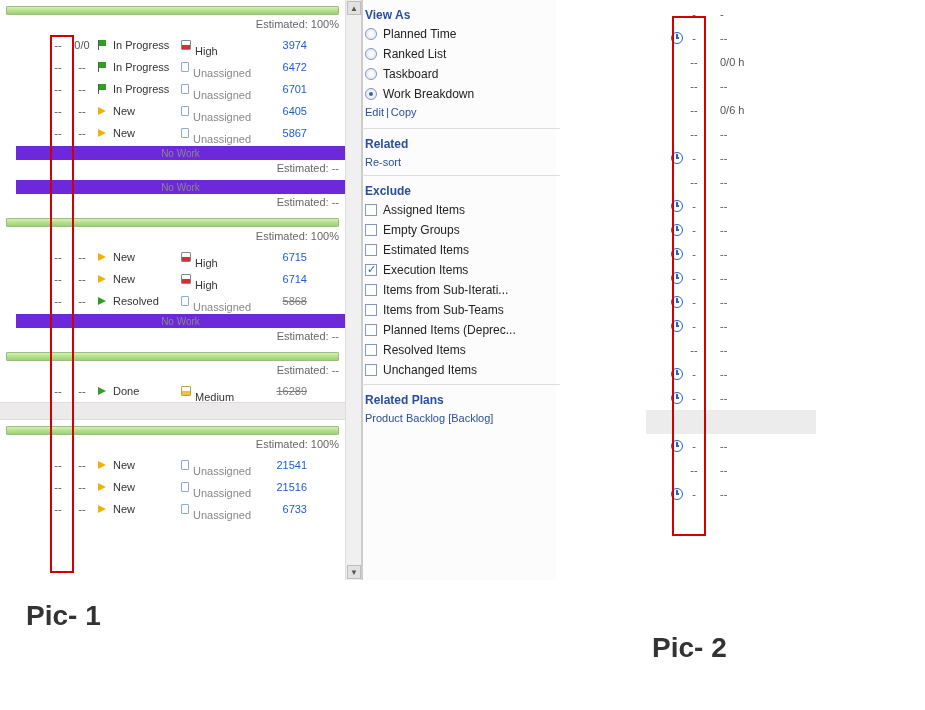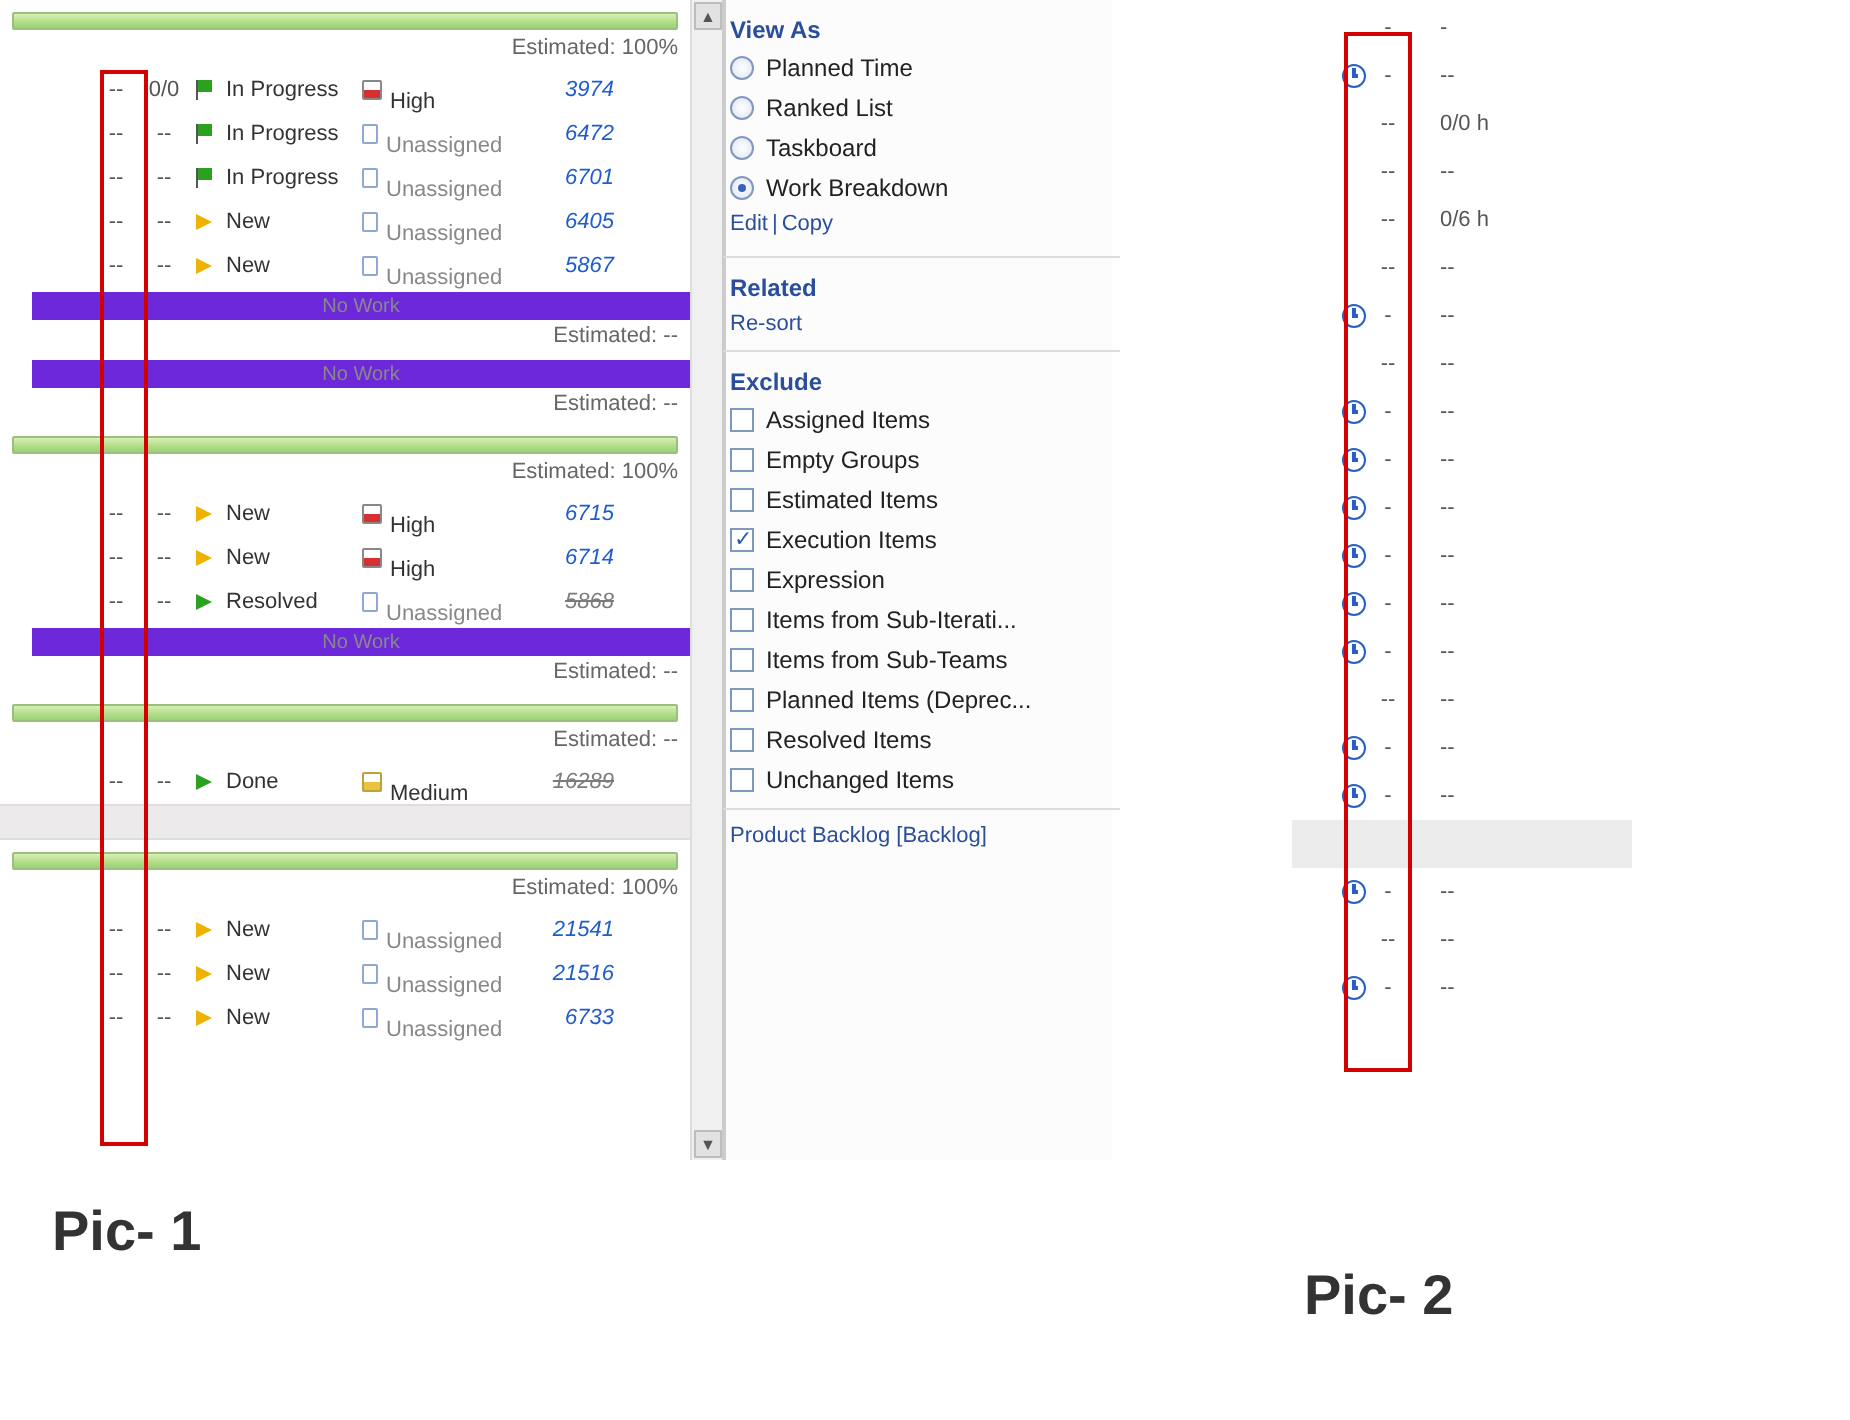--- a/index.html
+++ b/index.html
@@ -78,21 +78,21 @@
     align-items: center;
     font-size: 11px;
     background: #fff;
   }
   .cell { padding: 0 3px; white-space: nowrap; overflow: hidden; }
   .c-bl { width: 46px; text-align: right; }
   .c-d1 { width: 24px; text-align: center; color: #555;}
   .c-d2 { width: 24px; text-align: center; color: #555;}
   .c-stw { width: 84px; display: flex; align-items: center; gap: 4px;}
   .c-pw { width: 88px; display: flex; align-items: center; gap: 4px;}
-  .c-id { width: 44px; text-align: right; color: #1f5dce; cursor: pointer; font-style: italic; }
+  .c-id { width: 44px; text-align: right; color: #1f5dce; cursor: pointer; }
   .c-id.struck { color: #7c7c7c; text-decoration: line-through; }
   .status-txt { color: #333; }
   .prio-txt { color: #333; margin-top: 12px; }
   .prio-txt.un { color: #888; }
   .icon { width: 12px; height: 12px; display: inline-block; position: relative; }
   .ic-yellow-arrow::before {
     content: ""; position: absolute; left:1px; top:2px;
     border-top: 4px solid transparent;
     border-bottom: 4px solid transparent;
     border-left: 8px solid #eeb300;
@@ -491,44 +491,41 @@
         <div class="chk-row">
           <span class="chk"></span>
           <span>Estimated Items</span>
         </div>
         <div class="chk-row">
           <span class="chk sel"></span>
           <span>Execution Items</span>
         </div>
         <div class="chk-row">
           <span class="chk"></span>
-          <span>Expression</span>
-        </div>
-        <div class="chk-row">
-          <span class="chk"></span>
           <span>Items from Sub-Iterati...</span>
         </div>
         <div class="chk-row">
           <span class="chk"></span>
           <span>Items from Sub-Teams</span>
         </div>
         <div class="chk-row">
           <span class="chk"></span>
           <span>Planned Items (Deprec...</span>
         </div>
         <div class="chk-row">
           <span class="chk"></span>
           <span>Resolved Items</span>
         </div>
         <div class="chk-row">
           <span class="chk"></span>
           <span>Unchanged Items</span>
         </div>
       </div>
     <div class="sep"></div>
+    <div class="sect-head">Related Plans</div>
     <div class="link-row">Product Backlog [Backlog]</div>
   </div>
 </div>
 
 <div class="pic2">
   <div id="pic2-host">
       <div class="p2-row">
         <div class="p2-ic"></div>
         <div class="p2-dash">-</div>
         <div class="p2-val">-</div>

